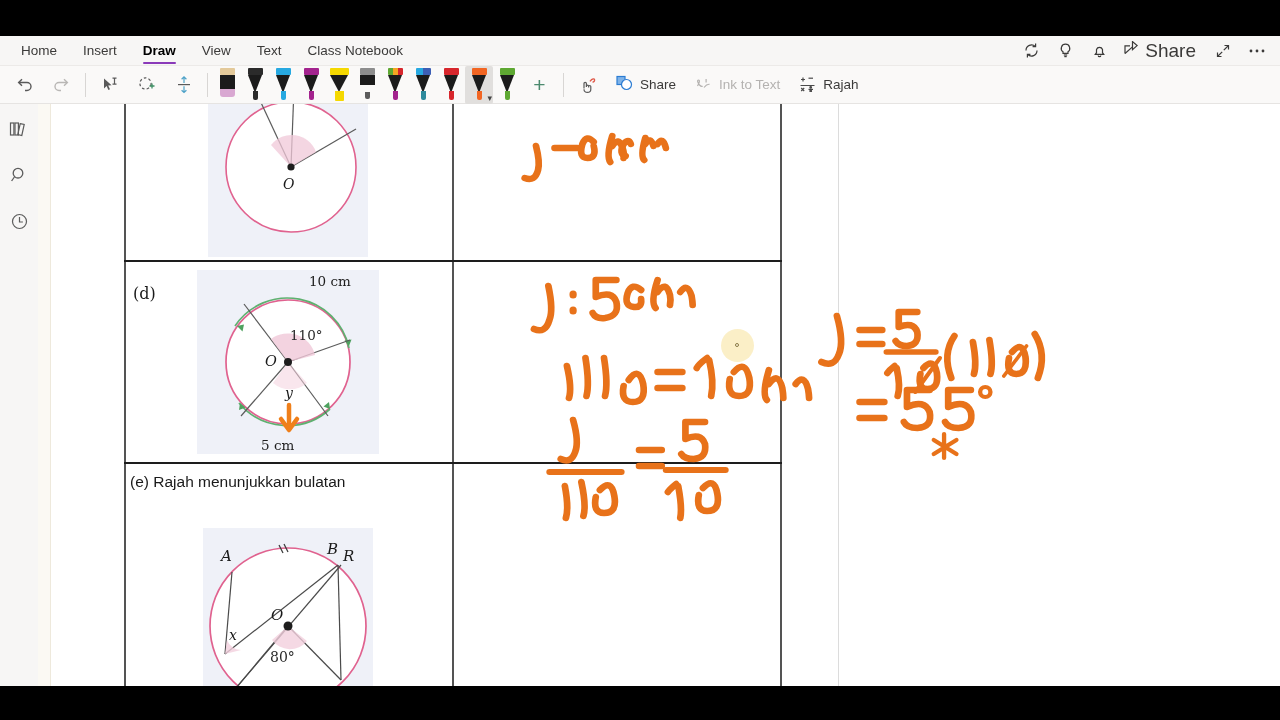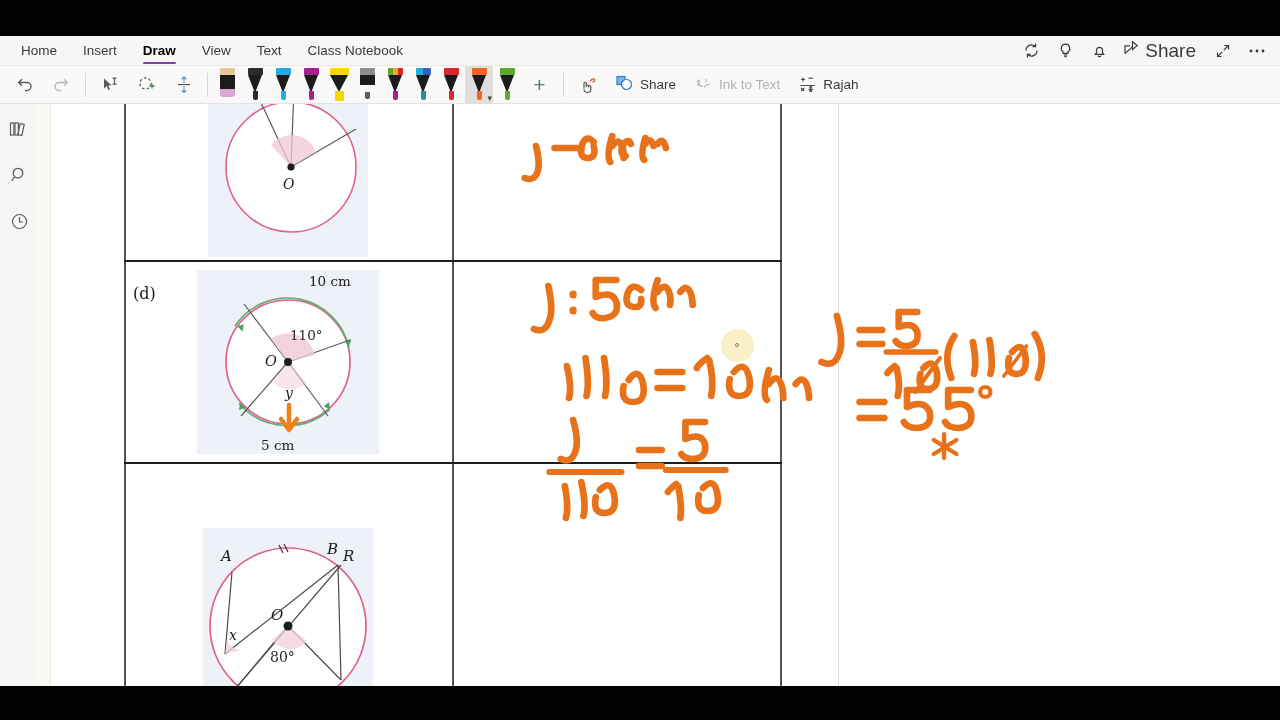--- a/index.html
+++ b/index.html
@@ -387,20 +387,21 @@
             <text x="112" y="16" font-family="DejaVu Serif, serif" font-size="13.5" fill="#1d1d1d">10 cm</text>
             <text x="64" y="180" font-family="DejaVu Serif, serif" font-size="13.5" fill="#1d1d1d">5 cm</text>
 
             <path d="M92 135 L92 155" stroke="#ef7f1a" stroke-width="4.5" stroke-linecap="round"></path>
             <path d="M84 149 L92 160 L100 149" fill="none" stroke="#ef7f1a" stroke-width="4.5" stroke-linecap="round" stroke-linejoin="round"></path>
           </svg>
         </div>
 
         <div class="cell-text" style="left:71px; top:180px; font-family:'DejaVu Serif',serif; font-size:16px;">(d)</div>
 
+        <div class="cell-text" style="left:68px; top:368px; width:314px;">(e) Rajah menunjukkan bulatan</div>
 
         <div class="fig" style="left:141px; top:424px; width:170px; height:196px;">
           <svg width="170" height="196" viewBox="0 0 170 196">
             <circle cx="85" cy="98" r="78" fill="#ffffff" stroke="#e0628f" stroke-width="1.7"></circle>
 
             <line x1="29" y1="44" x2="22" y2="126" stroke="#4a4a4a" stroke-width="1.2"></line>
             <line x1="22" y1="126" x2="135" y2="37" stroke="#4a4a4a" stroke-width="1.2"></line>
             <line x1="29" y1="44" x2="135" y2="37" stroke="#4a4a4a" stroke-width="0"></line>
             <line x1="135" y1="37" x2="138" y2="152" stroke="#4a4a4a" stroke-width="1.2"></line>
             <line x1="33" y1="160" x2="138" y2="37" stroke="#4a4a4a" stroke-width="1.2"></line>

